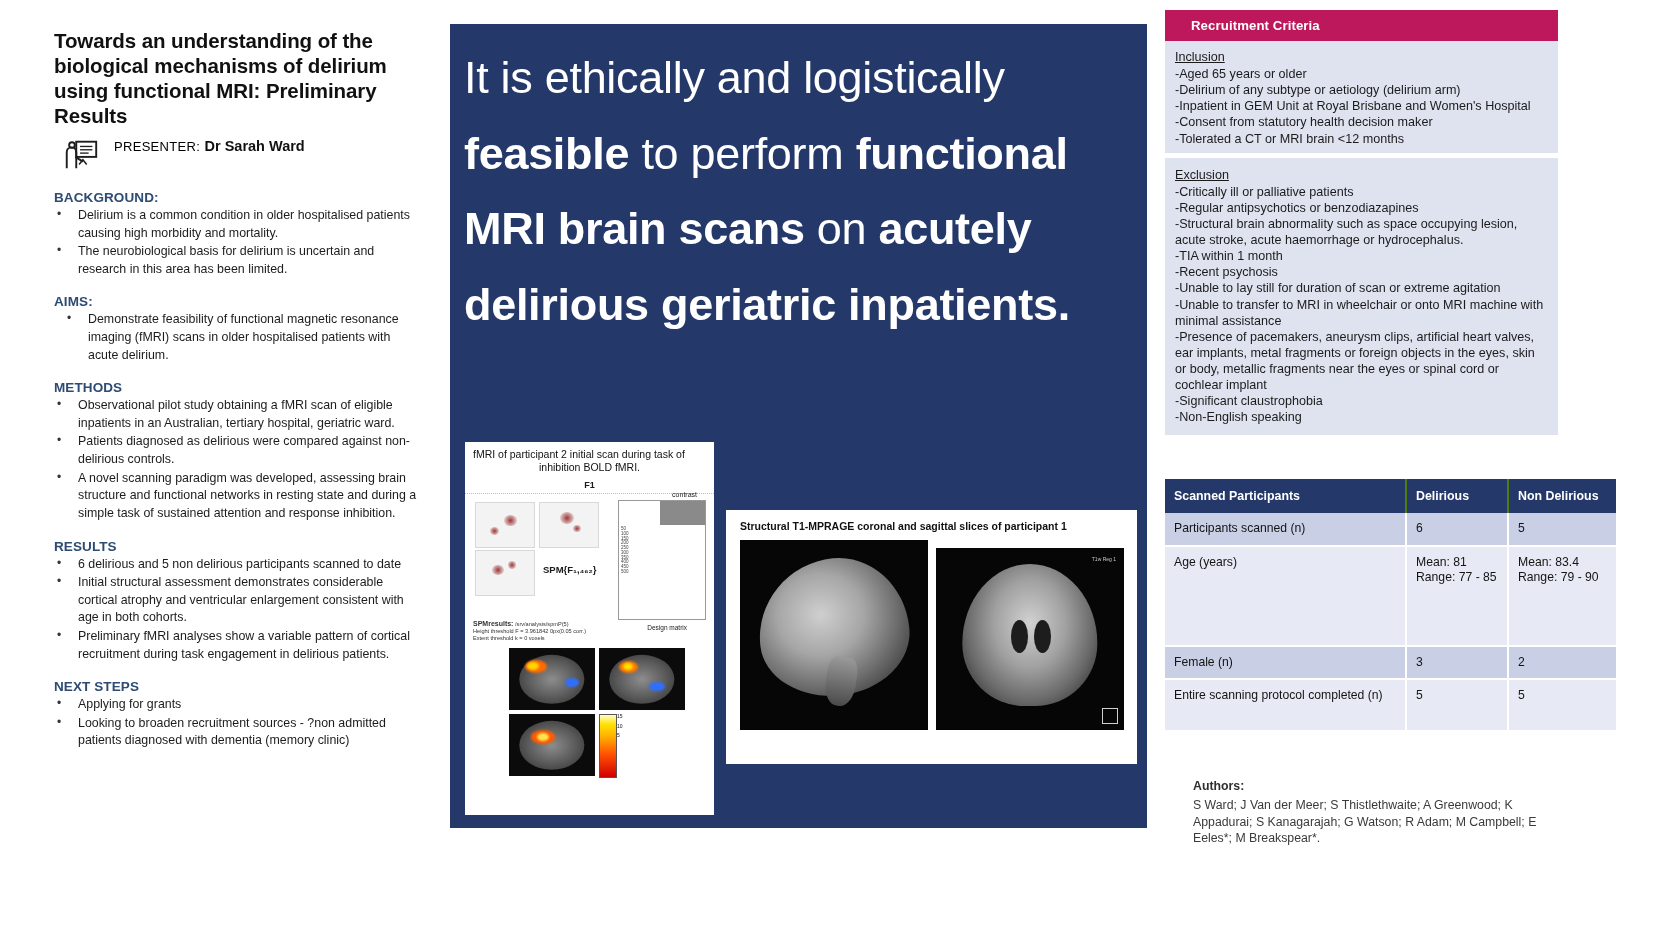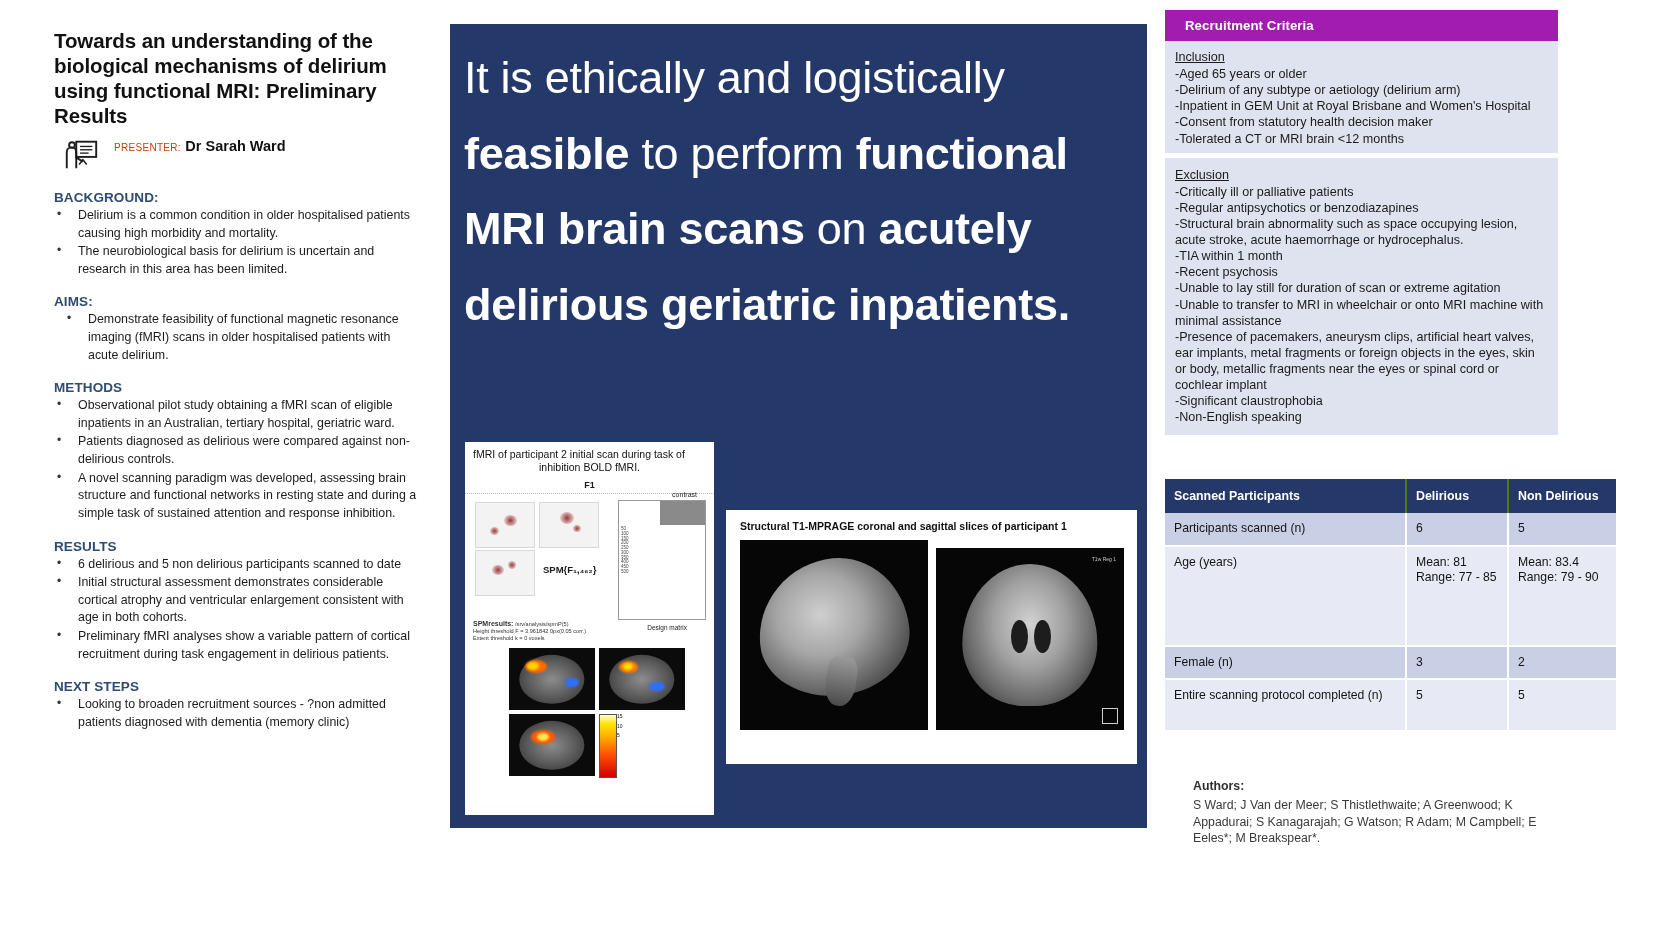--- a/index.html
+++ b/index.html
@@ -43,22 +43,22 @@
     margin: 2px 0 0 8px;
   }
   .presenter-icon {
     width: 38px;
     height: 38px;
     flex: 0 0 38px;
     margin-top: 2px;
   }
   .presenter-meta { padding-top: 2px; }
   .presenter-label {
-    font-size: 10px;
-    color: #c2410c;
+    font-size: 13px;
+    color: #000000;
     letter-spacing: 0.3px;
     line-height: 1.35;
     text-align: right;
   }
   .presenter-name {
     font-size: 14.5px;
     font-weight: bold;
     color: #111111;
     line-height: 1.4;
     margin-top: 2px;
@@ -338,25 +338,25 @@
   }
 
   
   .right-col {
     position: absolute;
     left: 1165px;
     top: 10px;
     width: 393px;
   }
   .criteria-header {
-    background: #a21caf;
+    background: #be185d;
     color: #ffffff;
     font-size: 13.2px;
     font-weight: bold;
-    padding: 8px 20px;
+    padding: 8px 26px;
     letter-spacing: 0.1px;
   }
   .criteria-body {
     background: #dfe3f0;
     padding: 8px 10px 6px 10px;
     font-size: 12.6px;
     line-height: 1.28;
     color: #1b1b1b;
   }
   .criteria-body.second {
@@ -473,20 +473,21 @@
           <div class="section-heading">RESULTS</div>
           <ul class="bullets">
             <li>6 delirious and 5 non delirious participants scanned to date</li>
             <li>Initial structural assessment demonstrates considerable cortical atrophy and ventricular enlargement consistent with age in both cohorts.</li>
             <li>Preliminary fMRI analyses show a variable pattern of cortical recruitment during task engagement in delirious patients.</li>
           </ul>
         </div>
         <div class="section">
           <div class="section-heading">NEXT STEPS</div>
           <ul class="bullets">
+            <li>Applying for grants</li>
             <li>Looking to broaden recruitment sources - ?non admitted patients diagnosed with dementia (memory clinic)</li>
           </ul>
         </div>
       </div>
   </div>
 
   <div class="center-panel">
 
     <div class="statement">
       <span>It is ethically and logistically </span><b>feasible</b><span> to perform </span><b>functional MRI brain scans</b><span> on </span><b>acutely delirious geriatric inpatients.</b>

